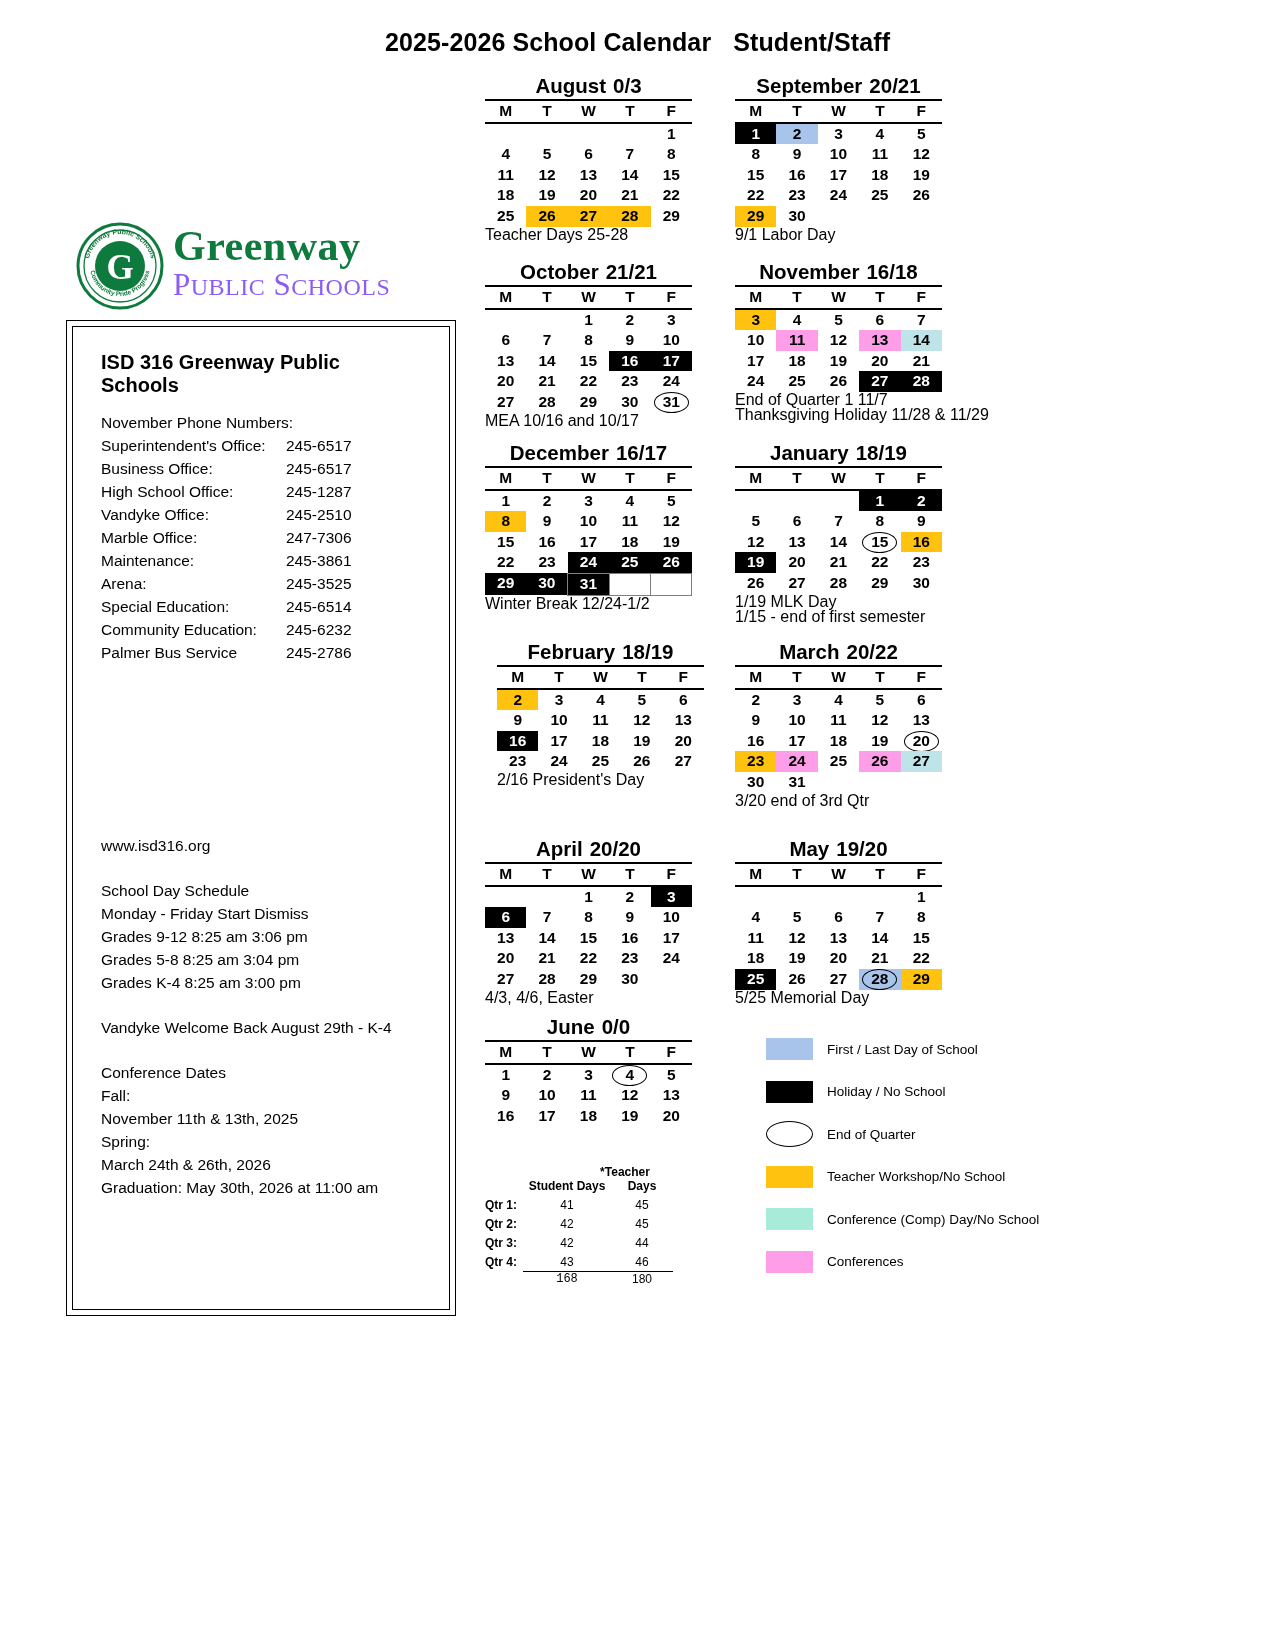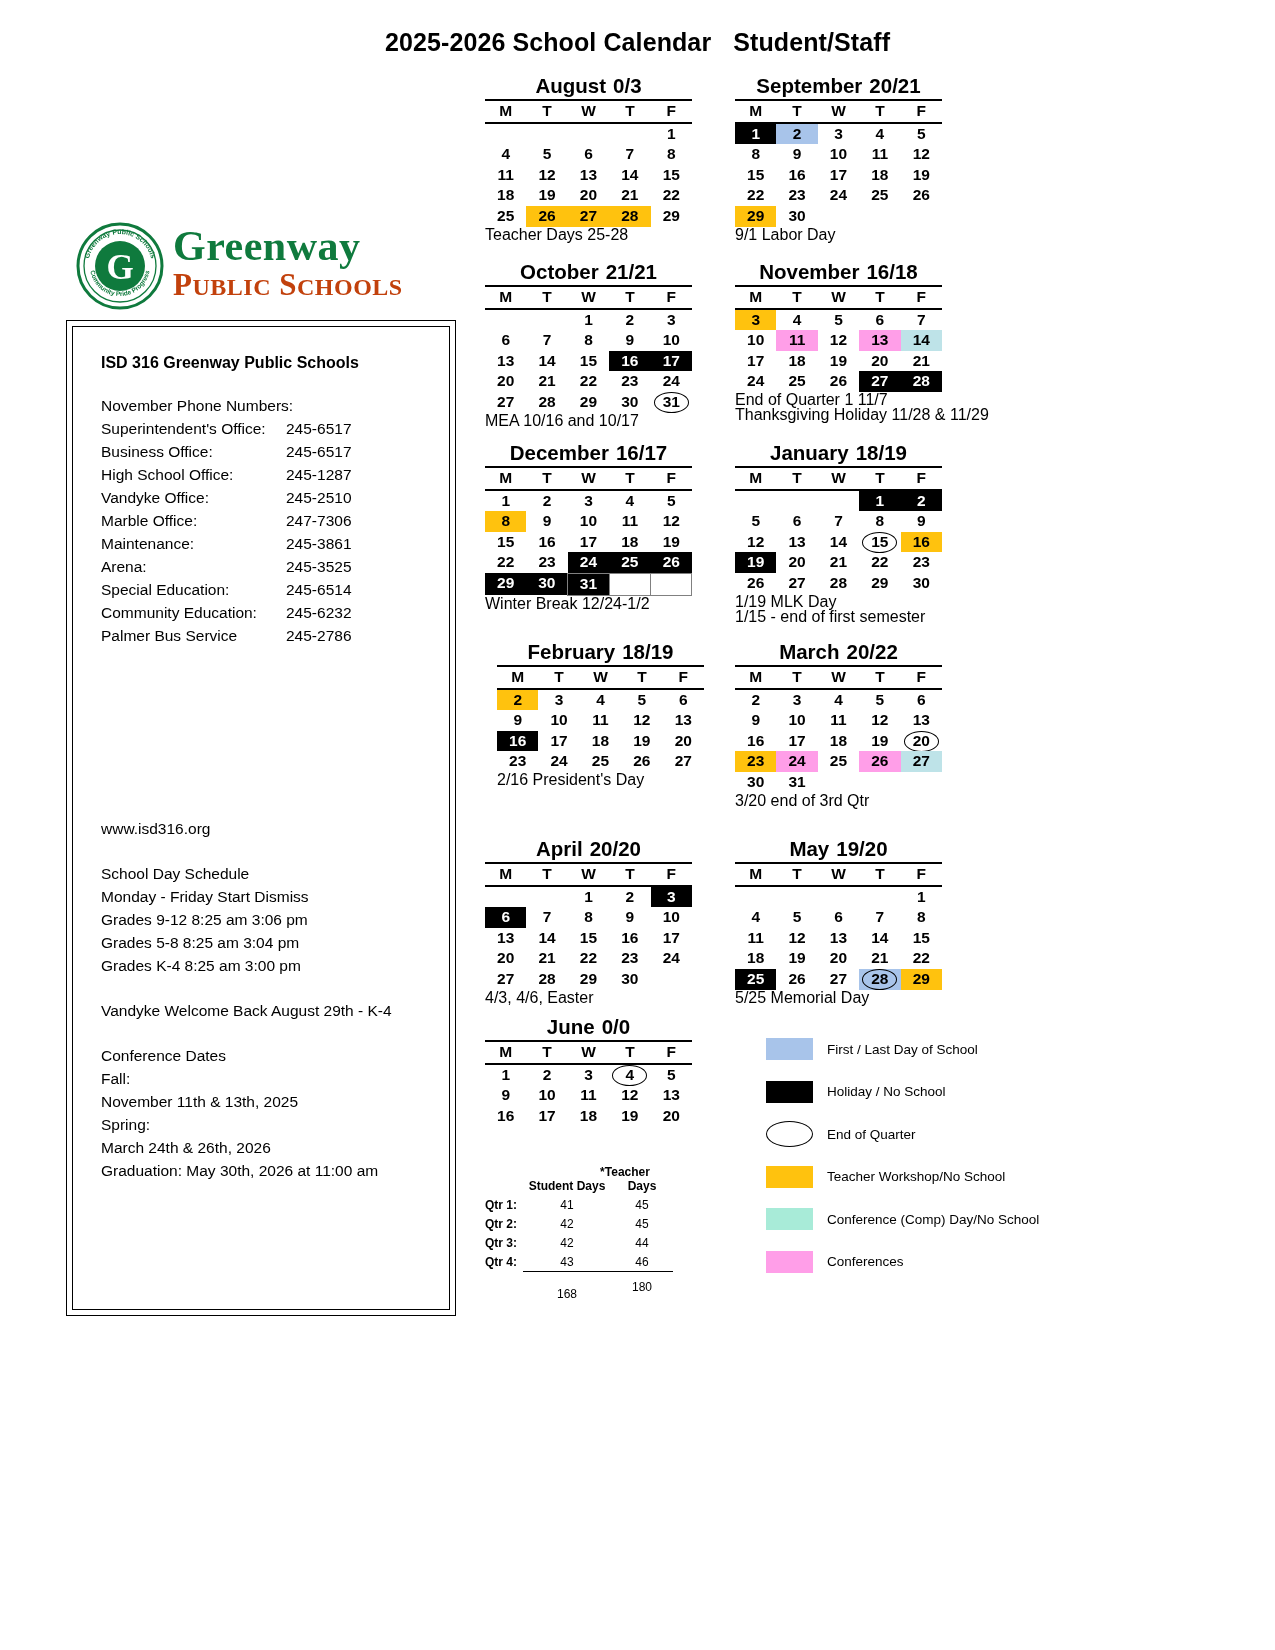--- a/index.html
+++ b/index.html
@@ -41,22 +41,22 @@
     font-family:"Liberation Serif", serif;
     font-size:42px;
     font-weight:bold;
     color:#0f7a3d;
     letter-spacing:0.5px;
     line-height:44px;
   }
   .logo-line2 {
     font-family:"Liberation Serif", serif;
     font-size:31px;
-    font-weight:bold;
-    color:#c2410c;
+    font-weight:normal;
+    color:#8b5cf6;
     letter-spacing:0.5px;
     line-height:34px;
   }
   .logo-line2 .sm { font-size:24px; }
 
   
   .info-box {
     position:absolute;
     left:66px; top:320px;
     width:390px; height:996px;
@@ -65,22 +65,22 @@
   }
   .info-inner {
     width:100%; height:100%;
     border:1px solid #000;
     padding:24px 28px;
     font-size:15.5px;
     line-height:23px;
   }
   .info-head {
     font-weight:bold;
-    font-size:16px;
-    margin-bottom:20px;
+    font-size:20px;
+    margin-bottom:14px;
   }
   .phones-title { margin-bottom:0px; }
   .phone-row { display:flex; }
   .phone-label { width:185px; }
   .phone-num { }
   .spacer-lg { height:170px; }
   .spacer-md { height:22px; }
   .info-line { }
 
   
@@ -193,22 +193,22 @@
     width:62px;
     text-align:center;
     font-weight:bold;
   }
   .counts-row { display:flex; margin-top:5px; }
   .counts-row .c0 { width:38px; font-weight:bold; }
   .counts-row .c1 { width:88px; text-align:center; }
   .counts-row .c2 { width:62px; text-align:center; }
   .counts-totals { display:flex; margin-top:2px; }
   .counts-totals .c0 { width:38px; }
-  .counts-totals .c1 { width:88px; text-align:center; border-top:1.2px solid #000; padding-top:15px; }
-  .counts-totals .c2 { width:62px; text-align:center; border-top:1.2px solid #000; padding-top:8px; }
+  .counts-totals .c1 { width:88px; text-align:center; border-top:1.2px solid #000; padding-top:0;font-family:Liberation Mono, monospace; }
+  .counts-totals .c2 { width:62px; text-align:center; border-top:1.2px solid #000; padding-top:0; }
 </style>
 </head>
 <body>
 
 <div class="page-title">
   <span>2025-2026 School Calendar</span><span class="gap"></span><span>Student/Staff</span>
 </div>
 
 <div class="logo-wrap">
   <div class="logo-mark">

